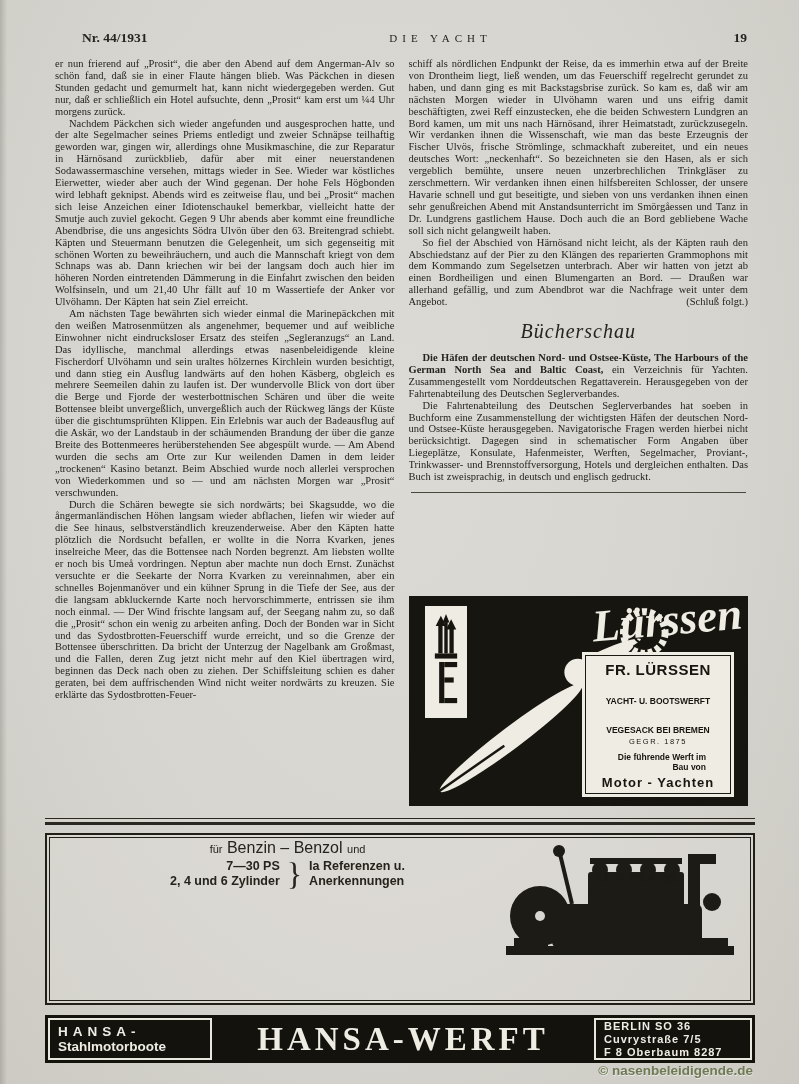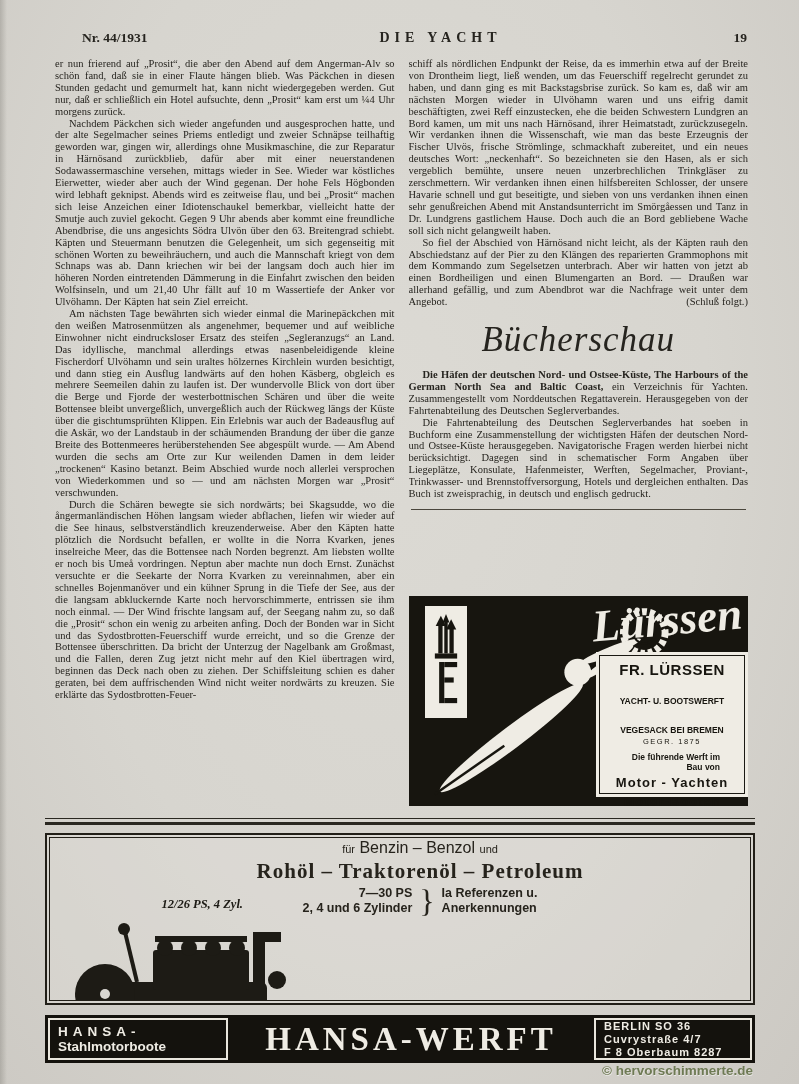--- a/index.html
+++ b/index.html
@@ -9,64 +9,64 @@
     background:
       linear-gradient(90deg, rgba(40,38,30,.18) 0, rgba(40,38,30,0) 7px),
       radial-gradient(ellipse at 48% 38%, #dcdad4 0%, #d7d5cf 55%, #ccc9c3 100%);
     font-family:"Liberation Serif", serif;
     color:#26241f;
   }
   
   .header { display:flex; justify-content:space-between; align-items:baseline;
             padding:30px 52px 0 55px;margin-left:27px; }
   .hdr-issue { font-size:13.5px; font-weight:bold; }
-  .hdr-title { font-size:14px; font-weight:bold; letter-spacing:5px; }
+  .hdr-title { font-size:11px; font-weight:normal; letter-spacing:5px; }
   .hdr-page  { font-size:13.5px; font-weight:bold; }
   
   .cols { display:flex; gap:14px; margin:12px 51px 0 55px; height:748px; }
   .col  { width:340px; display:flex; flex-direction:column; overflow:hidden; }
   .col p { margin:0; text-align:justify; font-size:10.5px; line-height:11.9px;
            hyphens:auto; word-spacing:0.5px; }
   .col p.ind { text-indent:14px; }
   .closing { float:right; white-space:nowrap; padding-left:10px; }
   
-  .rev-head { font-style:italic; font-size:35px; letter-spacing:1px;
+  .rev-head { font-style:italic; font-size:20px; letter-spacing:1px;
               text-align:center; margin:12px 0 9px; font-weight:normal; }
   .rev-lead b { font-weight:bold; }
   .rule-thin { border-top:1px solid #4a463c; margin:9px 2px 0 2px; }
   
   .l-ad { margin-top:auto; position:relative; height:210px; background:#17150f;
           color:#efece4; overflow:hidden; }
   .l-fig { position:absolute; left:0; top:0; width:100%; height:100%; }
   .l-script { position:absolute; top:-2px; right:6px; font-size:45px;
               font-style:italic; font-weight:bold; transform:rotate(-5deg);
               font-family:"Liberation Serif", serif; }
   .l-mono { position:absolute; left:16px; top:10px; width:42px; height:112px;
             background:#efece4; display:flex; align-items:center; justify-content:center; }
-  .l-box { position:absolute; right:0; top:56px; bottom:9px; width:152px;
+  .l-box { position:absolute; right:14px; top:56px; bottom:9px; width:152px;
            background:#efece4; padding:3px; box-sizing:border-box; }
   .l-box-in { border:1px solid #1a1812; height:100%; box-sizing:border-box;
               text-align:center; color:#17150f;
               font-family:"Liberation Sans", sans-serif; padding-top:5px; }
   .l-name { font-size:15px; font-weight:bold; letter-spacing:0.5px; }
   .l-sub  { font-size:8.5px; font-weight:bold; line-height:10.5px; margin-top:18px; }
   .l-gegr { font-size:7.5px; letter-spacing:1.5px; margin-top:2px; }
   .l-lead { font-size:8.5px; font-weight:bold; line-height:9.5px; margin:7px 24px 0;text-align:right; }
   .l-prod { font-size:13px; font-weight:bold; line-height:15.5px; letter-spacing:1px;
             margin-top:3px; }
   
   .double-rule { margin:12px 44px 0 45px; height:3px;
                  border-top:1.5px solid #2a2821; border-bottom:3px solid #2a2821; }
   
   .magnet { margin:8px 44px 0 45px; border:2px solid #221f18; padding:2px;
             background:rgba(226,224,218,.35); }
   .magnet-in { border:1px solid #221f18; position:relative; height:162px; overflow:hidden; }
   .m-head { text-align:center; width:90%; font-family:"Liberation Sans", sans-serif;
             font-size:41px; letter-spacing:2px; color:#2b2822; margin-top:1px; }
-  .m-body { display:flex;flex-direction:column; }
+  .m-body { display:flex; }
   .m-left { flex:1; text-align:center; font-family:"Liberation Sans", sans-serif;
             color:#26231c; padding-left:40px; }
   .m-fuel { font-size:16px; margin-top:1px; }
   .m-fuel .sm { font-size:11px; }
   .m-heavy { font-size:21px; font-weight:bold; font-family:"Liberation Serif", serif;
              letter-spacing:1px; margin-top:2px; }
   .m-ps-row { display:flex; justify-content:center; align-items:center; gap:7px; margin-top:2px; }
   .m-ps-col { text-align:right; font-size:12.5px; font-weight:bold; line-height:15px; }
   .m-brace  { font-size:32px; font-weight:normal; font-family:"Liberation Serif", serif;
               line-height:30px; }
@@ -76,21 +76,21 @@
   .m-company .city { font-size:17px; letter-spacing:0.5px; }
   .m-right { width:265px; position:relative; }
   .m-engine { position:absolute; top:4px; right:8px; }
   .m-caption { position:absolute; bottom:4px; right:72px; font-weight:bold;
                font-style:italic; font-size:12.5px; font-family:"Liberation Serif", serif;
                color:#1c1a14; }
   
   .hansa { margin:10px 44px 0 45px; height:48px; background:#14120d; display:flex;
            gap:5px; padding:3px; box-sizing:border-box; color:#efece4;
            font-family:"Liberation Sans", sans-serif; align-items:stretch; }
-  .h-left { border:2px solid #e9e6dd; width:180px; display:flex; flex-direction:column;
+  .h-left { border:2px solid #e9e6dd; width:164px; display:flex; flex-direction:column;
             justify-content:center; padding-left:8px; box-sizing:border-box; }
   .h-left .a { font-size:13.5px; font-weight:bold; letter-spacing:5px; }
   .h-left .b { font-size:13.5px; font-weight:bold; }
   .h-center { flex:1; display:flex; align-items:center; justify-content:center;
               font-family:"Liberation Serif", serif; font-size:33px; font-weight:bold;
               letter-spacing:4px; }
   .h-right { border:2px solid #e9e6dd; width:158px; display:flex; flex-direction:column;
              justify-content:space-between; padding-left:8px; box-sizing:border-box;
              font-size:11px; font-weight:bold; line-height:13px; letter-spacing:1px; }
   
@@ -184,21 +184,20 @@
 
   <div class="magnet">
     <div class="magnet-in">
       <div class="m-body">
         <div class="m-left">
           <div class="m-fuel">
             <span class="sm">für</span>
             <span>Benzin – Benzol</span>
             <span class="sm">und</span>
           </div>
-          <div class="m-heavy">Rohöl – Traktorenöl – Petroleum</div>
           <div class="m-ps-row">
             <div class="m-ps-col">
               <div>7—30 PS</div>
               <div>2, 4 und 6 Zylinder</div>
             </div>
             <div class="m-brace">}</div>
             <div class="m-ref-col">
               <div>Ia Referenzen u.</div>
               <div>Anerkennungen</div>
             </div>
@@ -233,20 +232,20 @@
   </div>
 
   <div class="hansa">
     <div class="h-left">
       <div class="a">HANSA-</div>
       <div class="b">Stahlmotorboote</div>
     </div>
     <div class="h-center">HANSA-WERFT</div>
     <div class="h-right">
       <div>BERLIN SO 36</div>
-      <div>Cuvrystraße 4/7</div>
+      <div>Cuvrystraße 7/5</div>
       <div>F 8 Oberbaum 8287</div>
     </div>
   </div>
 
-  <div class="wm">© hervorschimmerte.de</div>
+  <div class="wm">© nasenbeleidigende.de</div>
 
 </div>
 
 </body></html>

